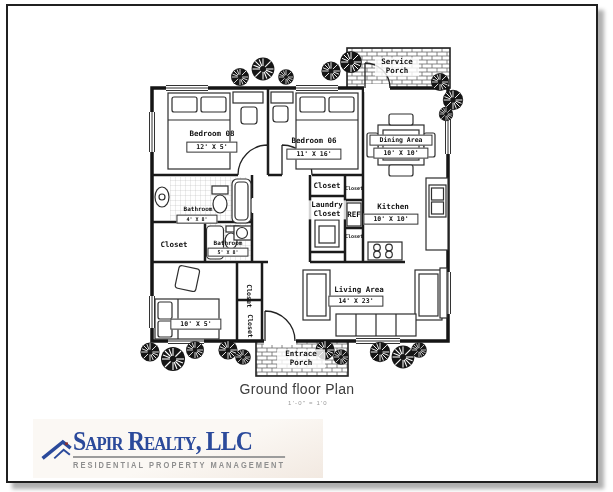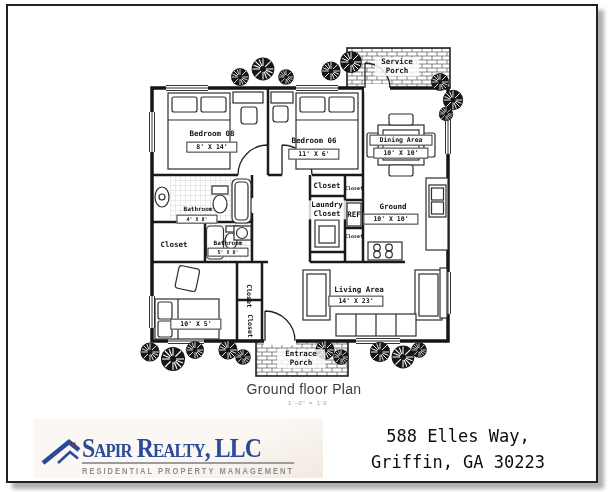--- a/index.html
+++ b/index.html
@@ -18,21 +18,21 @@
   .wrap { white-space:normal; text-align:center; line-height:1.15; width:44px;
           background:rgba(255,255,255,.82); padding:1px 0; }
   .vert { transform:translate(-50%,-50%) rotate(90deg); font-size:6.5px; }
 
   .plan-title { position:absolute; transform:translate(-50%,-50%); z-index:5;
                 font:14px "Liberation Sans", sans-serif; color:#3c3c3c; letter-spacing:.3px; }
   .plan-scale { position:absolute; transform:translate(-50%,-50%); z-index:5;
                 font:6px "Liberation Sans", sans-serif; color:#9a9a9a; letter-spacing:1.2px; }
 
   .brand { position:absolute; left:33px; top:419px; width:290px; height:59px; z-index:6;
-           display:flex; align-items:flex-end; padding:2px 0 2px 8px;
+           display:flex; align-items:center; padding:2px 9px 2px 8px;
            background:linear-gradient(160deg,#fbf8f4 55%, #f2e9e1); }
   .brand-text { display:flex; flex-direction:column; margin-left:0; transform:scaleX(.88); transform-origin:left center; }
   .brand-company { font-family:"Liberation Serif", serif; font-variant:small-caps; font-weight:600;
                    font-size:27px; line-height:1.05; color:#2b4a9b; letter-spacing:-1px; white-space:nowrap; }
   .brand-rule { border-top:2px solid #9c9c9c; margin:0 0 2px 0; }
   .brand-tagline { font:bold 8.5px "Liberation Sans", sans-serif; letter-spacing:2.3px;
                    color:#8f8f8f; white-space:nowrap; }
 
   .address { position:absolute; left:347px; top:424px; width:222px; z-index:6; text-align:center;
              font:17px "DejaVu Sans Mono", monospace; color:#0c0c0c; line-height:1.5; }
@@ -242,29 +242,29 @@
       <use href="#bush" transform="translate(341,357) scale(.65)"></use>
       <use href="#bush" transform="translate(380,352) scale(.85)"></use>
       <use href="#bush" transform="translate(403,357) scale(.95)"></use>
       <use href="#bush" transform="translate(419,350) scale(.65)"></use>
     </g>
   </svg>
 
   <div class="lbl wrap" style="left:397px;top:67px">Service Porch</div>
 
   <div class="lbl" style="left:212px;top:133px">Bedroom 08</div>
-  <div class="lbl dim" style="left:212px;top:147px">8' X 14'</div>
+  <div class="lbl dim" style="left:212px;top:147px">12' X 5'</div>
 
   <div class="lbl" style="left:314px;top:140px">Bedroom 06</div>
-  <div class="lbl dim" style="left:314px;top:154px">11' X 6'</div>
+  <div class="lbl dim" style="left:314px;top:154px">11' X 16'</div>
 
   <div class="lbl dim" style="left:401px;top:140px">Dining Area</div>
   <div class="lbl dim" style="left:401px;top:153px">10' X 10'</div>
 
-  <div class="lbl" style="left:393px;top:206px">Ground</div>
+  <div class="lbl" style="left:393px;top:206px">Kitchen</div>
   <div class="lbl dim" style="left:391px;top:219px">10' X 10'</div>
 
   <div class="lbl sm" style="left:198px;top:208px">Bathroom</div>
   <div class="lbl dim xs" style="left:197px;top:219px">4' X 8'</div>
 
   <div class="lbl sm" style="left:228px;top:242px">Bathroom</div>
   <div class="lbl dim xs" style="left:228px;top:252px">5' X 8'</div>
 
   <div class="lbl" style="left:174px;top:244px">Closet</div>
   <div class="lbl" style="left:327px;top:185px">Closet</div>
@@ -277,33 +277,29 @@
   <div class="lbl dim" style="left:196px;top:324px">10' X 5'</div>
 
   <div class="lbl vert" style="left:249px;top:296px">Closet</div>
   <div class="lbl vert" style="left:250px;top:326px">Closet</div>
 
   <div class="lbl" style="left:359px;top:289px">Living Area</div>
   <div class="lbl dim" style="left:356px;top:301px">14' X 23'</div>
 
   <div class="lbl wrap" style="left:301px;top:359px;width:48px">Entrace Porch</div>
 
-  <div class="plan-title" style="left:304px;top:389px">Ground floor Plan</div>
+  <div class="plan-title" style="left:297px;top:389px">Ground floor Plan</div>
   <div class="plan-scale" style="left:308px;top:403px">1'-0" = 1'0</div>
 
   <div class="brand">
     <svg width="78" height="50" viewBox="0 0 82 52">
       <path d="M4,50 L56,8 L76,24" fill="none" stroke-width="9" stroke="#2b4a9b"></path>
       <path d="M34,50 L58,28 L74,41" fill="none" stroke-width="5" stroke="#2b4a9b"></path>
       <rect x="62" y="9" width="7" height="7" fill="#8b2f2f"></rect>
     </svg>
     <div class="brand-text">
       <div class="brand-company">Sapir Realty, LLC</div>
       <div class="brand-rule"></div>
       <div class="brand-tagline">RESIDENTIAL PROPERTY MANAGEMENT</div>
     </div>
   </div>
 
-  <div class="address">
-    <div>588 Elles Way,</div>
-    <div>Griffin, GA 30223</div>
-  </div>
 </div>
 
 </body></html>

